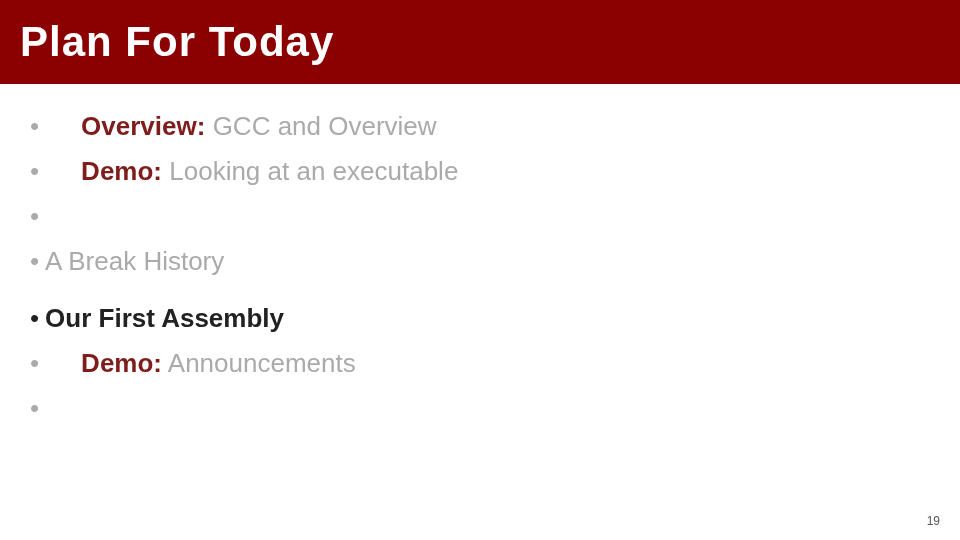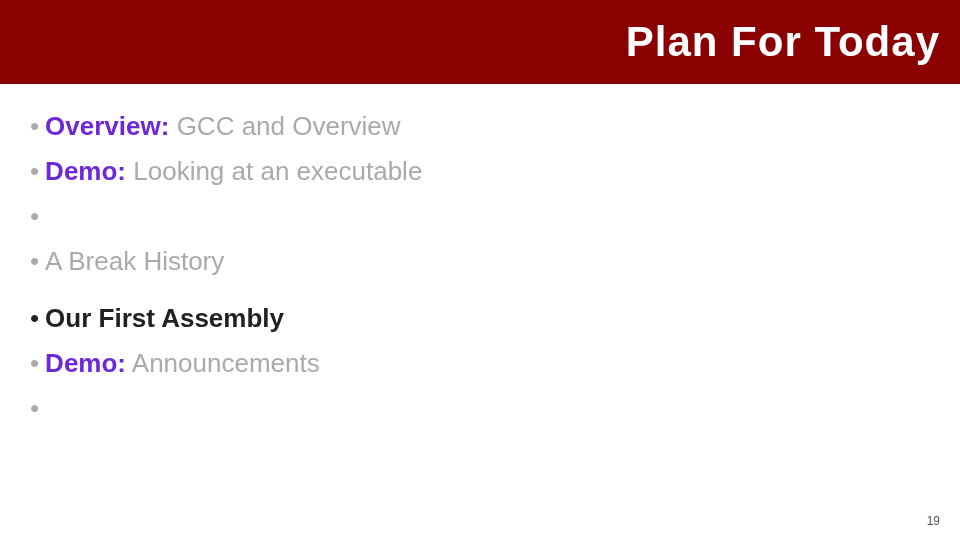--- a/index.html
+++ b/index.html
@@ -21,21 +21,21 @@
       width: 960px;
       height: 540px;
       background: #ffffff;
       position: relative;
     }
 
     .title-bar {
       background: #8b0000;
       width: 100%;
       padding: 18px 20px;
-      text-align: right;
+      text-align: left;
     }
 
     .title-bar h1 {
       color: #ffffff;
       font-size: 42px;
       font-weight: bold;
       letter-spacing: 1px;
     }
 
     .content-area {
@@ -72,21 +72,22 @@
     .text-active {
       color: #222;
       margin-top: 12px;
     }
 
     .bold-label {
       font-weight: bold;
     }
 
     .bold-label.muted {
-      color: #6d28d9;
+      color: #7f1d1d;
+      margin-left: 36px;
     }
 
     .page-number {
       position: absolute;
       bottom: 12px;
       right: 20px;
       font-size: 12px;
       color: #555;
     }
   </style>

